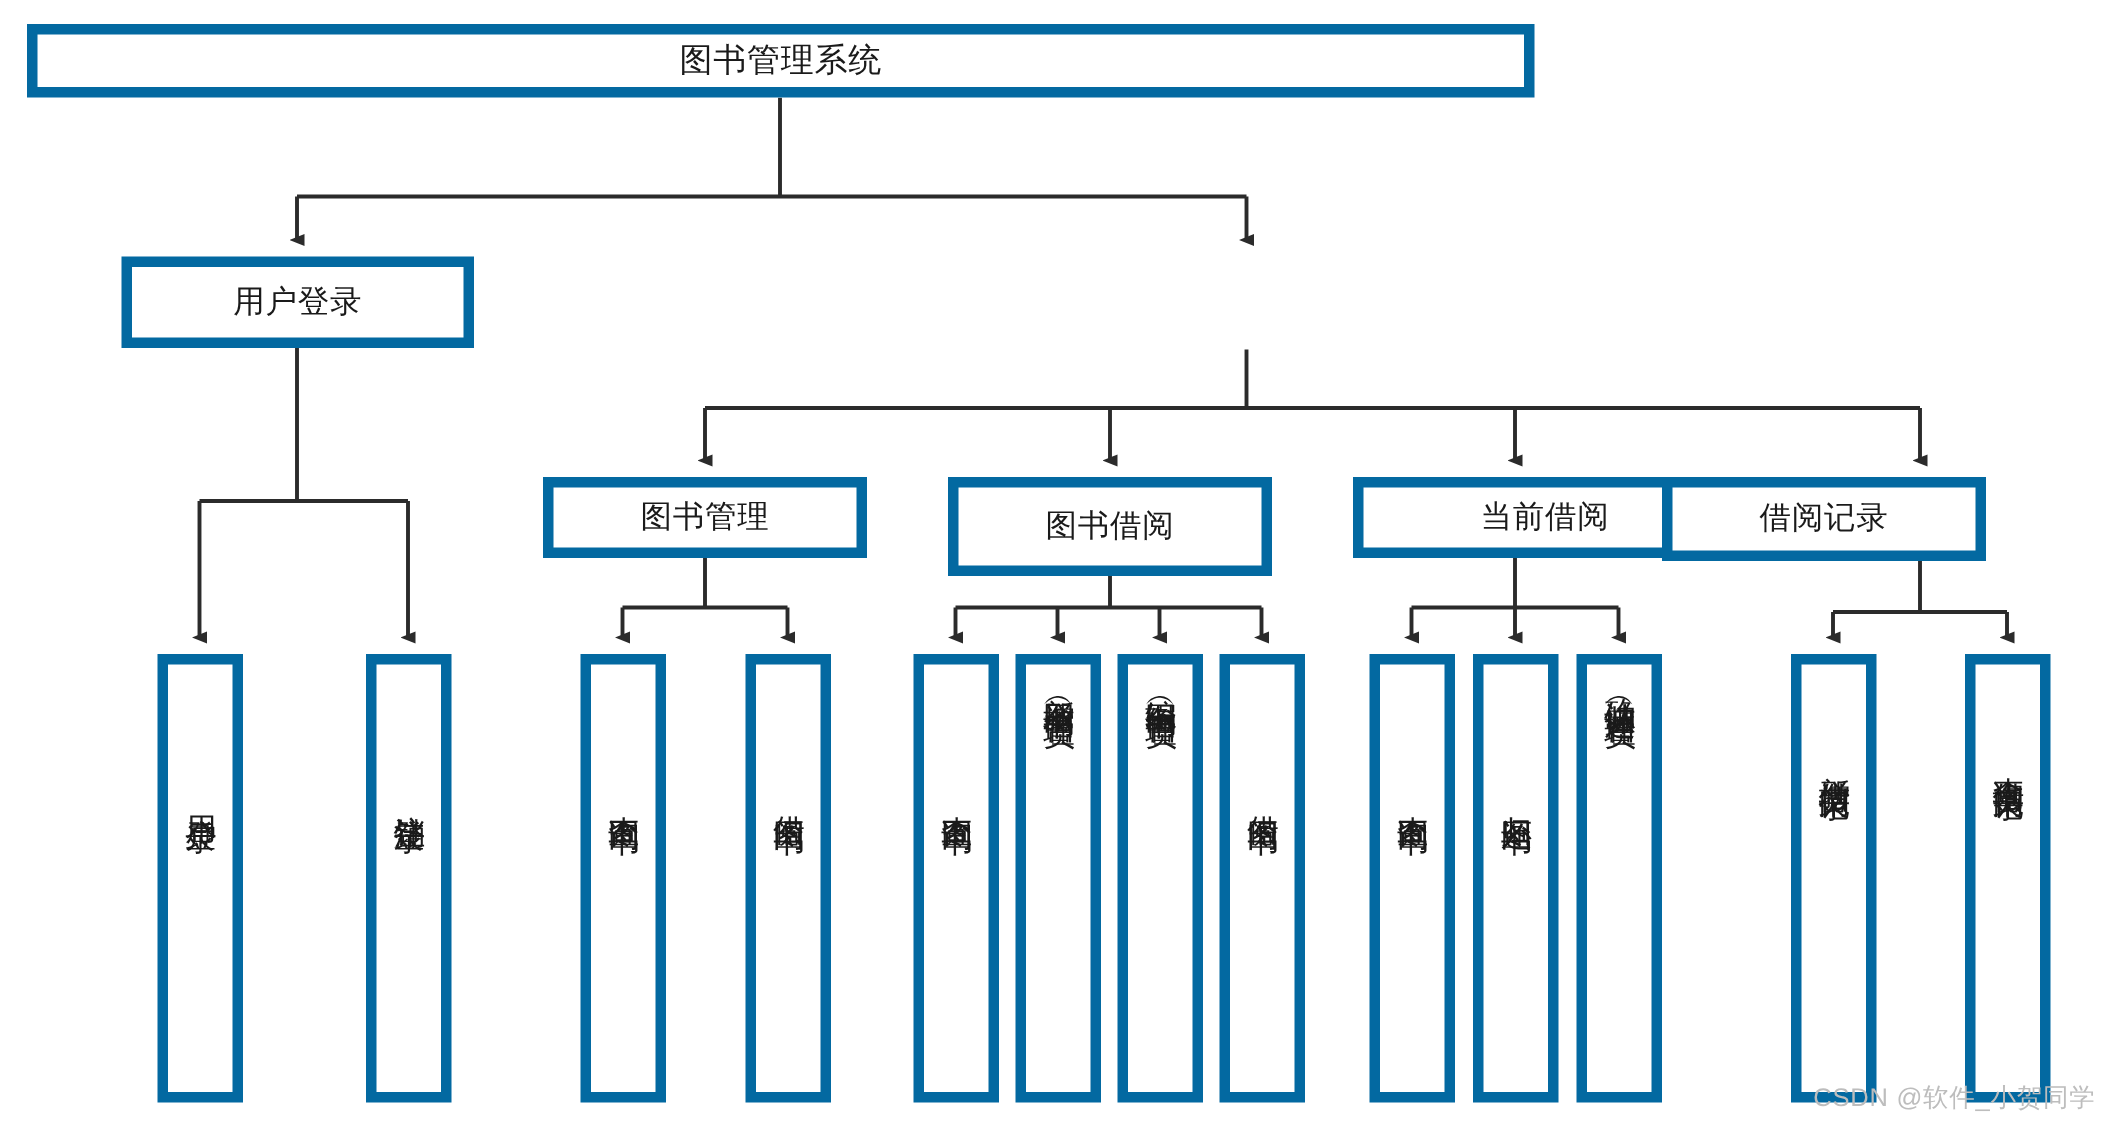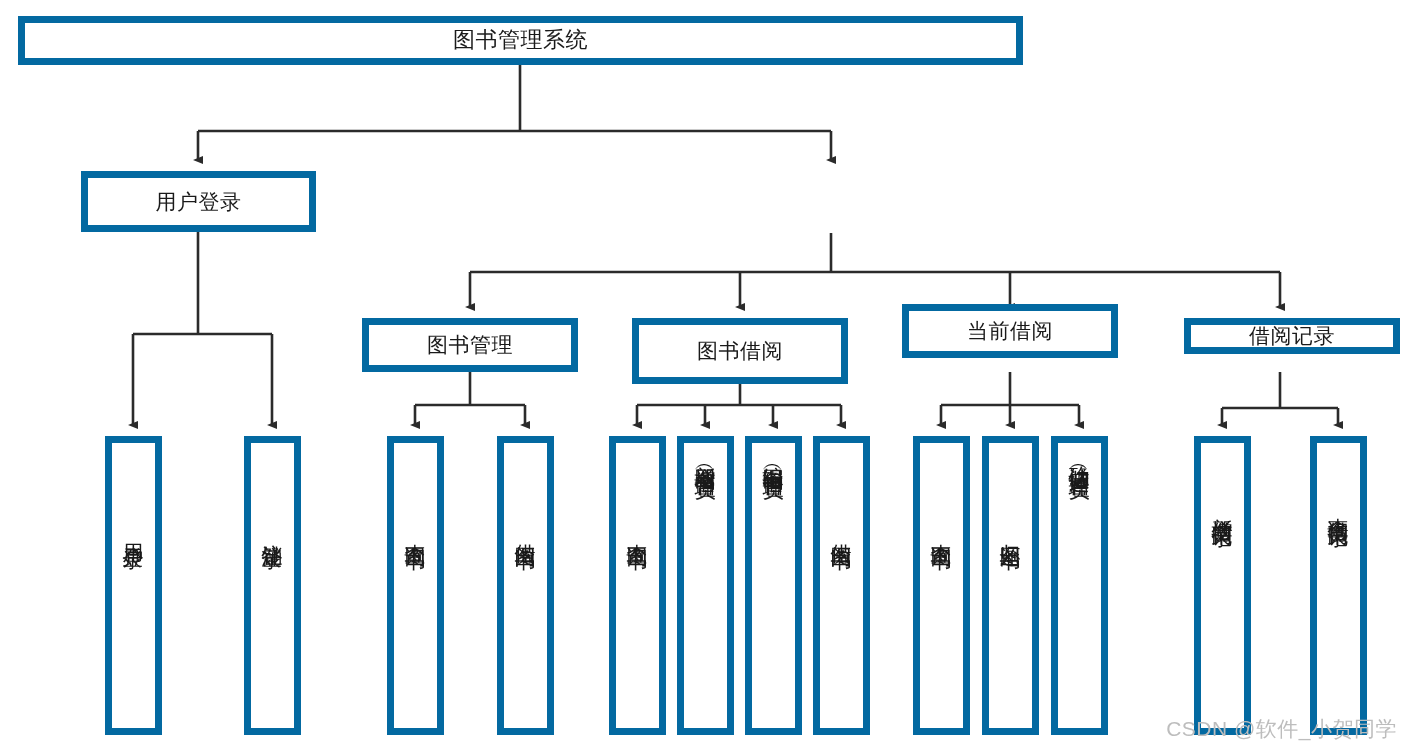--- a/index.html
+++ b/index.html
@@ -66,21 +66,21 @@
   .node.leaf.mid .label {
     margin-top: 78px;
   }
   .node.leaf.mid2 .label {
     margin-top: 52px;
   }
   .watermark {
     position: absolute;
     right: 8px;
     bottom: 4px;
-    font-size: 21px;
+    font-size: 17px;
     color: #bdbdbd;
     letter-spacing: 0.5px;
     white-space: nowrap;
     user-select: none;
   }
 </style>
 </head>
 <body>
 
 <div id="stage">
@@ -142,24 +142,24 @@
   <div class="node horizontal" style="left:81px; top:171px; width:235px; height:61px;">
     <span class="label">用户登录</span>
   </div>
 
   <div class="node horizontal" style="left:362px; top:318px; width:216px; height:54px;">
     <span class="label">图书管理</span>
   </div>
   <div class="node horizontal" style="left:632px; top:318px; width:216px; height:66px;">
     <span class="label">图书借阅</span>
   </div>
-  <div class="node horizontal" style="left:902px; top:304px; width:216px; height:54px;">
+  <div class="node horizontal" style="left:902px; top:318px; width:256px; height:54px;">
     <span class="label">当前借阅</span>
   </div>
-  <div class="node horizontal" style="left:1184px; top:318px; width:216px; height:36px;">
+  <div class="node horizontal" style="left:1108px; top:318px; width:216px; height:56px;">
     <span class="label">借阅记录</span>
   </div>
 
   <div class="node leaf mid" style="left:105px; top:436px; width:57px; height:299px;">
     <span class="label">用户登录</span>
   </div>
   <div class="node leaf mid" style="left:244px; top:436px; width:57px; height:299px;">
     <span class="label">注销登录</span>
   </div>
 

